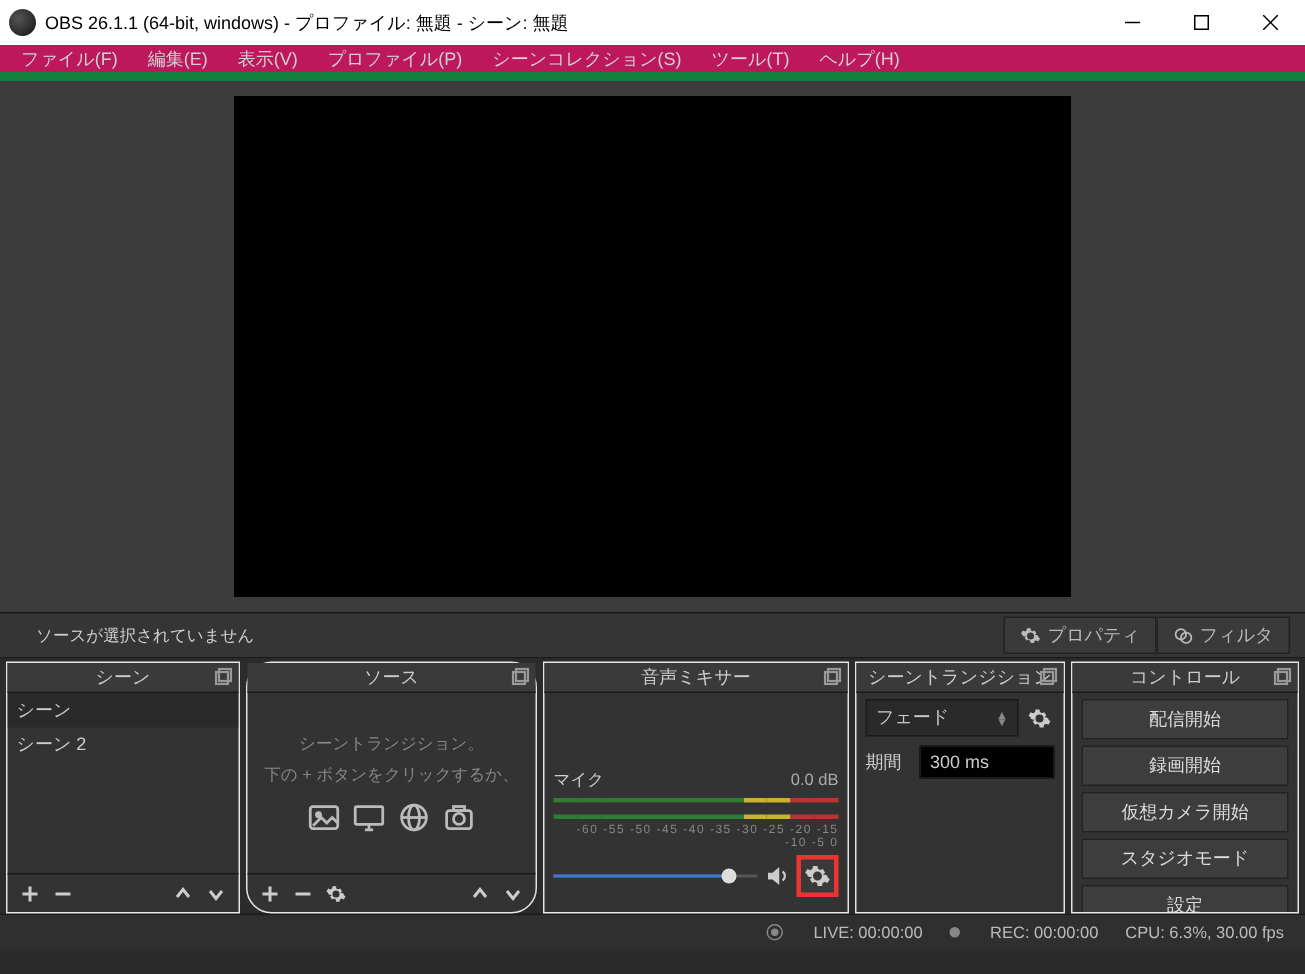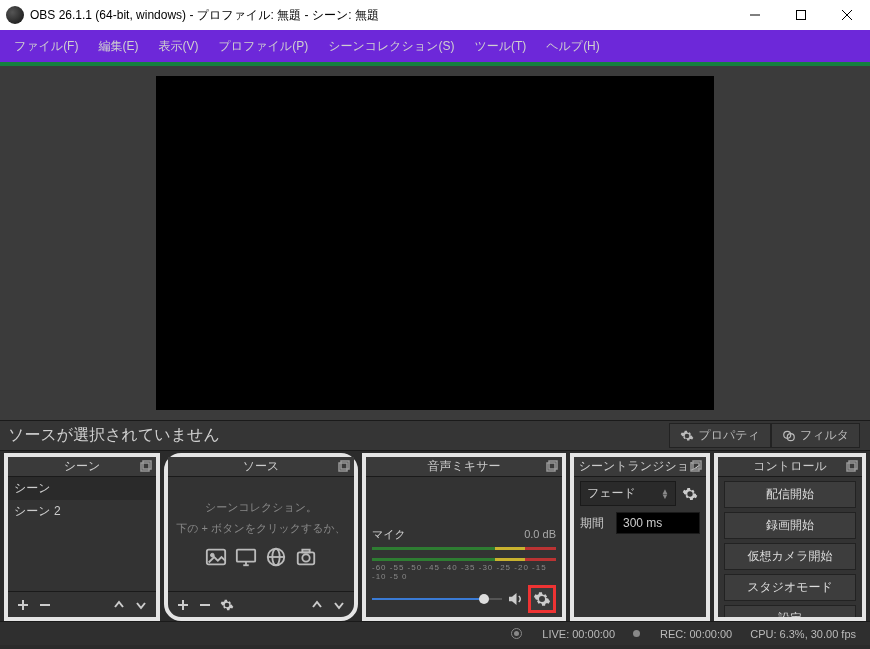--- a/index.html
+++ b/index.html
@@ -7,37 +7,37 @@
 
 
 .titlebar { height: 30px; background: #fff; display: flex; align-items: center; padding: 0 0 0 6px; color: #000; }
 .titlebar .app-icon { width: 18px; height: 18px; border-radius: 50%; background: radial-gradient(circle at 35% 35%, #555, #111); margin-right: 6px; }
 .titlebar .title { flex: 1; font-size: 12px; }
 .titlebar .winbtns { display: flex; }
 .titlebar .winbtn { width: 46px; height: 30px; display: flex; align-items: center; justify-content: center; color: #000; }
 .titlebar .winbtn svg { width: 10px; height: 10px; }
 
 
-.menubar { height: 36px; background: #6d28d9; display: flex; align-items: center; padding: 0 4px; border-bottom: 4px solid #15803d; }
+.menubar { height: 24px; background: #be185d; display: flex; align-items: center; padding: 0 4px; border-bottom: 6px solid #15803d; }
 .menubar .menuitem { padding: 3px 10px; color: #d0d0d0; font-size: 12px; }
 
 
 .preview-wrap { height: 355px; background: #3b3b3b; display: flex; align-items: center; justify-content: center; position: relative; border-bottom: 1px solid #1a1a1a; }
 .preview-canvas { width: 558px; height: 334px; background: #000; }
 
 
 .src-info { height: 30px; background: #353535; display: flex; align-items: center; border-bottom: 1px solid #1a1a1a; }
-.src-info .msg { flex: 1; padding: 0 8px; font-size: 16px; }
+.src-info .msg { flex: 1; padding: 0 24px; font-size: 11px; }
 .src-info .btns { display: flex; gap: 0; padding-right: 10px; }
 .src-info .btns .sbtn { background: #3a3a3a; border: 1px solid #222; padding: 3px 10px; display: flex; align-items: center; gap: 4px; color: #bbb; font-size: 12px; }
 .src-info .btns .sbtn svg { width: 14px; height: 14px; }
 
 
 .docks { display: flex; height: 170px; gap: 4px; padding: 2px 4px 0 4px; background: #2b2b2b; }
-.dock { background: #333; display: flex; flex-direction: column; border: 4px solid #e5e5e5; }
+.dock { background: #333; display: flex; flex-direction: column; border: 1px solid #e5e5e5; }
 .dock-header { height: 20px; background: #3a3a3a; border-bottom: 1px solid #1a1a1a; display: flex; align-items: center; justify-content: center; position: relative; font-size: 12px; color: #ccc; }
 .dock-header .popout { position: absolute; right: 4px; top: 3px; width: 12px; height: 12px; }
 .dock-body { flex: 1; position: relative; overflow: hidden; display: flex; flex-direction: column; }
 .dock-footer { height: 26px; border-top: 1px solid #1a1a1a; display: flex; align-items: center; padding: 0 4px; }
 .dock-footer .fbtn { width: 22px; height: 20px; display: flex; align-items: center; justify-content: center; color: #ccc; }
 .dock-footer .fbtn svg { width: 14px; height: 14px; }
 
 .dock.scenes { width: 156px; }
 .dock.sources { width: 194px; border-radius: 17px; }
 .dock.mixer { flex: 1; }
@@ -57,21 +57,21 @@
 
 .mixer-item { padding: 2px 6px 4px 6px; }
 .mixer-row1 { display: flex; align-items: baseline; font-size: 11px; margin-top: 48px; }
 .mixer-row1 .name { flex: 1; }
 .mixer-row1 .db { color: #aaa; }
 .meter { height: 9px; margin-top: 2px; display: flex; gap: 0; }
 .meter .seg { flex: 1; height: 3px; align-self: center; }
 .meter .g { background: #2e7d32; }
 .meter .y { background: #c9b22f; }
 .meter .r { background: #b33; }
-.meter-ticks { font-size: 8px; color: #888; letter-spacing: 1px; margin-top: -1px;}
+.meter-ticks { font-size: 8px; color: #888; letter-spacing: 1px; margin-top: -1px; text-align: right;}
 .slider-row { display: flex; align-items: center; margin-top: 4px; gap: 4px; }
 .slider-row .vol { flex: 1; height: 14px; position: relative; }
 .slider-row .vol .track { position: absolute; left: 0; right: 0; top: 6px; height: 2px; background: #555; }
 .slider-row .vol .fill { position: absolute; left: 0; top: 6px; height: 2px; background: #3a7bd5; width: 86%; }
 .slider-row .vol .thumb { position: absolute; left: 86%; top: 2px; width: 10px; height: 10px; background: #ddd; border-radius: 50%; margin-left: -5px; }
 .slider-row .spk { width: 18px; height: 18px; }
 .slider-row .spk svg { width: 18px; height: 18px; fill: #ccc; }
 .slider-row .gear-wrap { border: 3px solid #e33; width: 28px; height: 28px; display: flex; align-items: center; justify-content: center; background: #3a3a3a; }
 .slider-row .gear-wrap svg { width: 18px; height: 18px; fill: #ccc; }
 
@@ -202,21 +202,21 @@
   <div class="dock sources">
     <div class="dock-header">
       <span>ソース</span>
       <svg class="popout popout-icon" viewBox="0 0 12 12">
           <rect x="1" y="3" width="8" height="8"></rect>
           <rect x="3" y="1" width="8" height="8"></rect>
         </svg>
     </div>
     <div class="dock-body">
       <div class="sources-empty">
-        <div>シーンコレクション。</div>
+        <div>シーントランジション。</div>
         <div>下の + ボタンをクリックするか、</div>
         <div class="icons">
           <svg viewBox="0 0 24 24">
               <rect x="2" y="4" width="20" height="16" rx="2" fill="none" stroke-width="2"></rect>
               <circle cx="8" cy="10" r="2"></circle>
               <polyline points="4,18 10,12 14,16 18,12 22,16" fill="none" stroke-width="2"></polyline>
             </svg>
           <svg viewBox="0 0 24 24">
               <rect x="2" y="4" width="20" height="13" rx="1" fill="none" stroke-width="2"></rect>
               <line x1="9" y1="21" x2="15" y2="21" stroke-width="2"></line>

